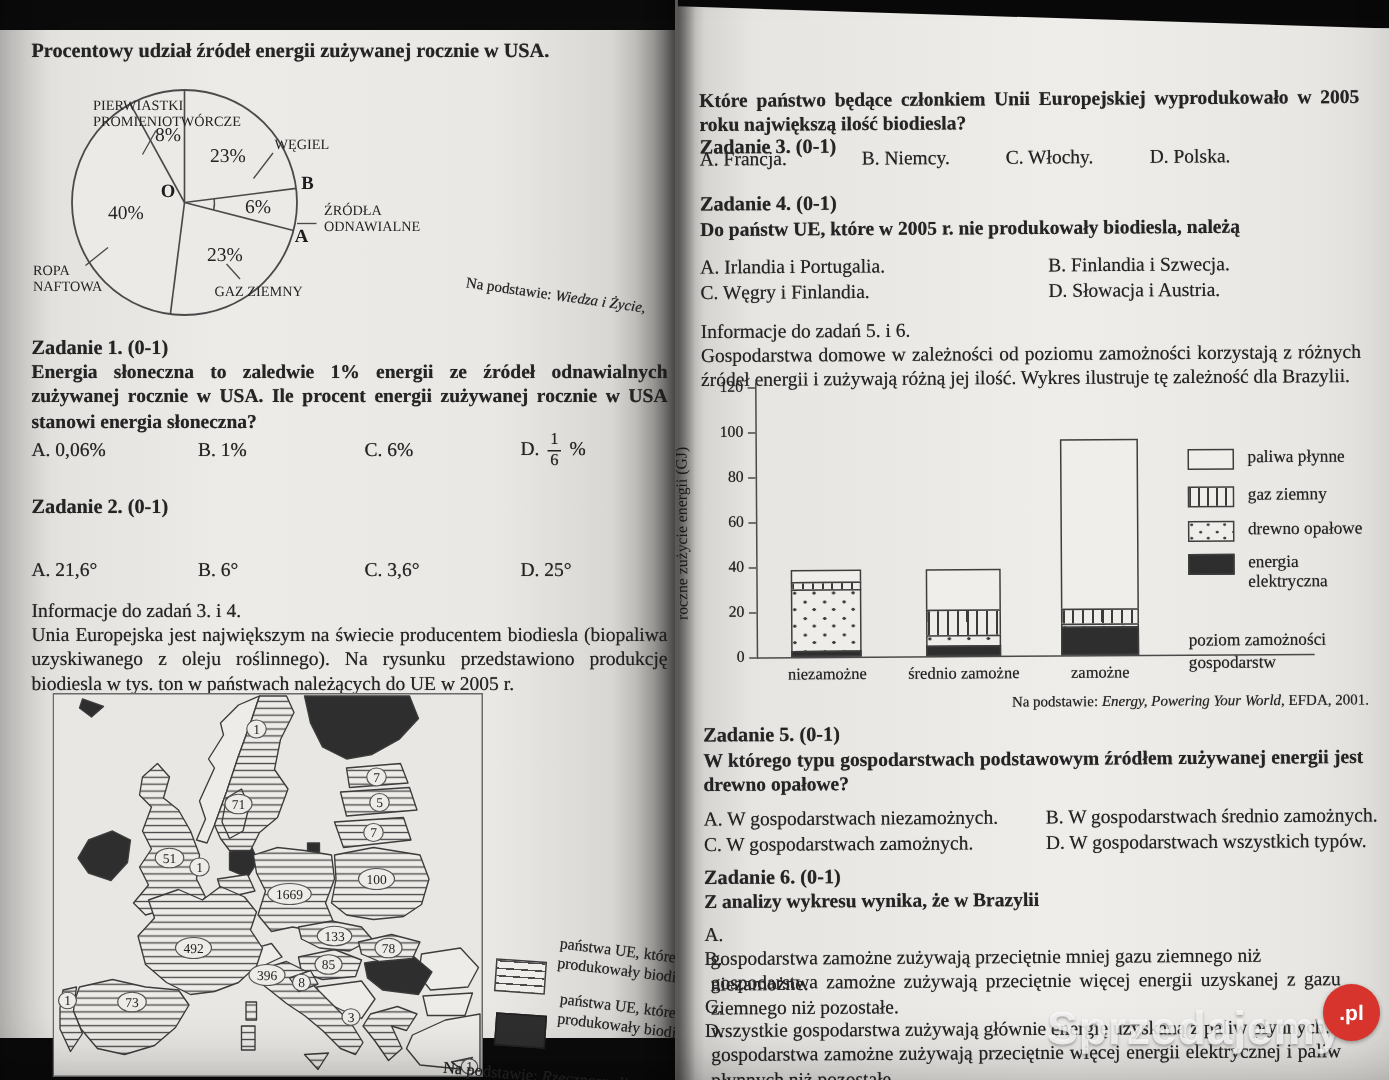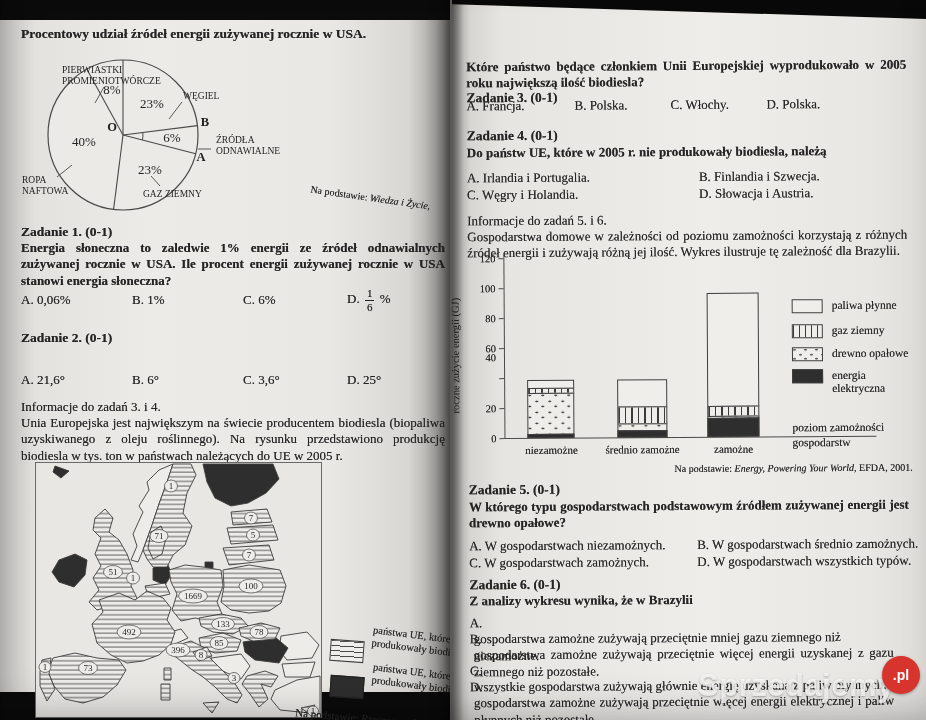--- a/index.html
+++ b/index.html
@@ -254,49 +254,49 @@
 
     <div class="t" style="left:295px;top:694px;font-size:11px;transform:rotate(5deg);white-space:nowrap;"><span>Na podstawie: </span><span class="ital">Rzeczpospolita</span><span>, 21 lutego</span></div>
   </div>
 
   <div class="page-right"></div>
   <div style="position:absolute;left:450px;top:0;width:476px;height:720px;transform:rotate(-0.35deg);">
 
     <div class="t head" style="left:18px;top:41px;margin-top:48px;">Zadanie 3. (0-1)</div>
     <div class="t b just body13" style="left:18px;top:58px;width:440px;">Które państwo będące członkiem Unii Europejskiej wyprodukowało w 2005 roku największą ilość biodiesla?</div>
     <div class="t opt" style="left:18px;top:97px;">A. Francja.</div>
-    <div class="t opt" style="left:126px;top:97px;">B. Polska.</div>
+    <div class="t opt" style="left:126px;top:97px;">B. Niemcy.</div>
     <div class="t opt" style="left:222px;top:97px;">C. Włochy.</div>
     <div class="t opt" style="left:318px;top:97px;">D. Polska.</div>
 
     <div class="t head" style="left:18px;top:127px;">Zadanie 4. (0-1)</div>
     <div class="t b body13" style="left:18px;top:144px;width:440px;">Do państw UE, które w 2005 r. nie produkowały biodiesla, należą</div>
     <div class="t opt" style="left:18px;top:169px;">A. Irlandia i Portugalia.</div>
     <div class="t opt" style="left:250px;top:169px;">B. Finlandia i Szwecja.</div>
-    <div class="t opt" style="left:18px;top:186px;">C. Węgry i Holandia.</div>
+    <div class="t opt" style="left:18px;top:186px;">C. Węgry i Finlandia.</div>
     <div class="t opt" style="left:250px;top:186px;">D. Słowacja i Austria.</div>
 
     <div class="t body13" style="left:18px;top:212px;">Informacje do zadań 5. i 6.</div>
     <div class="t just body13" style="left:18px;top:228px;width:440px;">Gospodarstwa domowe w zależności od poziomu zamożności korzystają z różnych źródeł energii i zużywają różną jej ilość. Wykres ilustruje tę zależność dla Brazylii.</div>
 
     <div>
       <div class="axis-y" style="left:54px;top:254px;"></div>
       <div class="axis-x" style="left:54px;top:437px;"></div>
       <div class="ylab" style="left:0px;top:412px;transform:rotate(-90deg);transform-origin:0 0;">roczne zużycie energii (GJ)</div>
 
       <div class="ytick" style="left:49px;top:437px;"></div>
       <div class="ytick" style="left:49px;top:407px;"></div>
       <div class="ytick" style="left:49px;top:377px;"></div>
       <div class="ytick" style="left:49px;top:347px;"></div>
       <div class="ytick" style="left:49px;top:317px;"></div>
       <div class="ytick" style="left:49px;top:287px;"></div>
       <div class="ytick" style="left:49px;top:257px;"></div>
       <div class="t yticklab" style="left:12px;top:431px;">0</div>
       <div class="t yticklab" style="left:12px;top:401px;">20</div>
-      <div class="t yticklab" style="left:12px;top:350px;text-align:right;">40</div>
+      <div class="t yticklab" style="left:12px;top:371px;text-align:right;">40</div>
       <div class="t yticklab" style="left:12px;top:341px;">60</div>
       <div class="t yticklab" style="left:12px;top:311px;">80</div>
       <div class="t yticklab" style="left:12px;top:281px;">100</div>
       <div class="t yticklab" style="left:12px;top:251px;">120</div>
 
       <div class="vbar" style="left:77px;width:47px;">
           <div class="seg seg-black" style="height: 4.5px;"></div>
           <div class="seg seg-dots" style="height: 42px;"></div>
           <div class="seg seg-stripes" style="height: 6px;"></div>
           <div class="seg seg-white" style="height: 9px;"></div>

